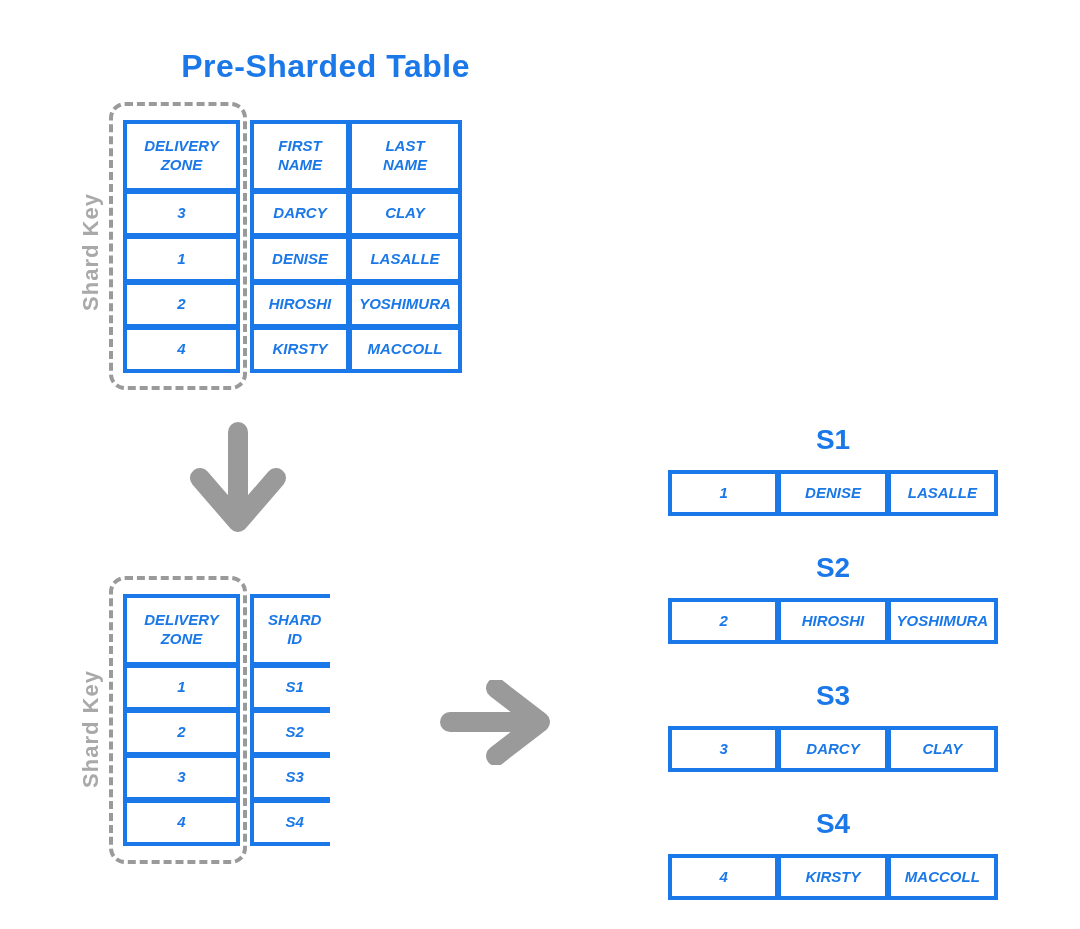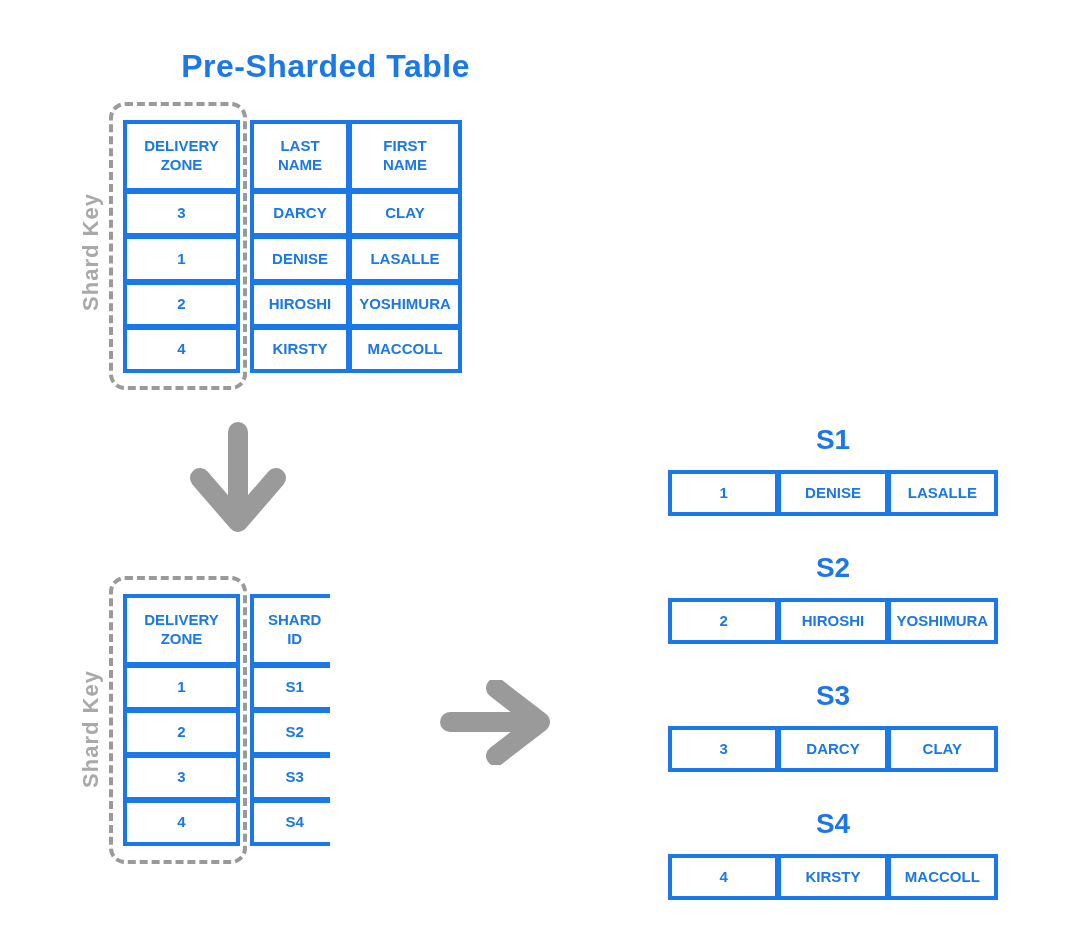--- a/index.html
+++ b/index.html
@@ -43,21 +43,21 @@
     white-space: nowrap;
     transform: translate(-50%, -50%) rotate(-90deg);
   }
   .sk-top    { left: 91px; top: 252px; }
   .sk-bottom { left: 91px; top: 729px; }
 
   
   .btable {
     display: grid;
     background: var(--accent-blue);
-    padding: 4px; gap: 6px;
+    padding: 4px; gap: 6px; font-style: italic;
   }
   .cell {
     background: #ffffff;
     color: var(--accent-blue);
     font-weight: bold;
     font-size: 15px;
     display: flex; align-items: center; justify-content: center;
     text-align: center;
     line-height: 1.25;
   }
@@ -105,22 +105,22 @@
 
 <div class="abs btable key-table-top">
   <div class="cell hdr">DELIVERY ZONE</div>
   <div class="cell">3</div>
   <div class="cell">1</div>
   <div class="cell">2</div>
   <div class="cell">4</div>
 </div>
 
 <div class="abs btable data-table-top">
+  <div class="cell hdr">FIRST NAME</div>
   <div class="cell hdr">LAST NAME</div>
-  <div class="cell hdr">FIRST NAME</div>
   <div class="cell">DARCY</div>
   <div class="cell">CLAY</div>
   <div class="cell">DENISE</div>
   <div class="cell">LASALLE</div>
   <div class="cell">HIROSHI</div>
   <div class="cell">YOSHIMURA</div>
   <div class="cell">KIRSTY</div>
   <div class="cell">MACCOLL</div>
 </div>
 

